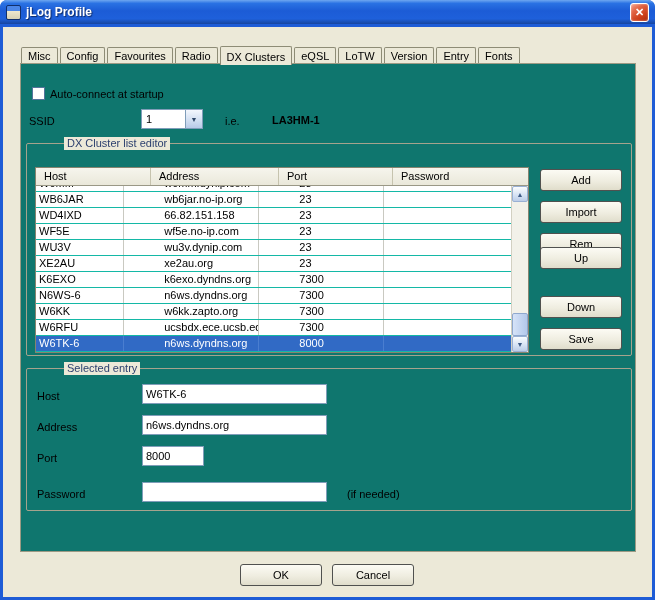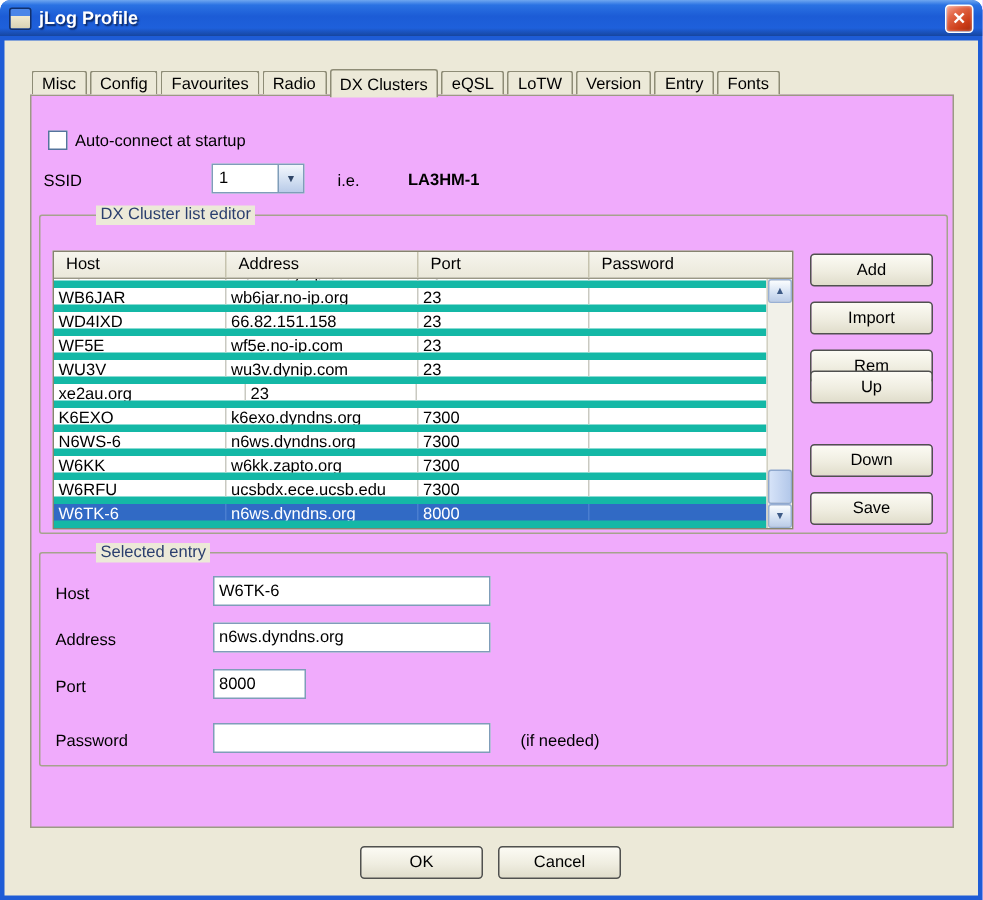--- a/index.html
+++ b/index.html
@@ -21,21 +21,21 @@
                font-size:11px; font-weight:bold; display:flex; align-items:center; justify-content:center;
                box-shadow:inset 0 0 2px rgba(255,255,255,.6); }
 
   
   .tabbar { position:absolute; left:21px; top:45px; height:19px; display:flex; align-items:flex-end; z-index:3; }
   .tab { height:16px; margin-right:2px; margin-bottom:1px; padding:2px 6px 0; background:#ECE9D8;
          border:1px solid #8E8C76; border-bottom:none; border-radius:2px 2px 0 0; white-space:nowrap; }
   .tab.active { height:19px; margin-bottom:-1px; padding-top:4px; z-index:4; position:relative; }
 
   .panel { position:absolute; left:20px; top:63px; width:616px; height:489px;
-           border:1px solid #9C9A84; background:#f0abfc; z-index:1; }
+           border:1px solid #9C9A84; background:#0f766e; z-index:1; }
 
   .lbl { position:absolute; white-space:nowrap; }
   .bold { font-weight:bold;text-align:center; }
 
   
   .checkbox { position:absolute; left:11px; top:23px; width:13px; height:13px; background:#fff; border:1px solid #54749C; }
 
   
   .combo { position:absolute; left:120px; top:45px; width:62px; height:20px; background:#fff; border:1px solid #7F9DB9; }
   .combo-value { position:absolute; left:4px; top:3px; }
@@ -52,21 +52,21 @@
 
   
   .table { position:absolute; left:8px; top:23px; width:494px; height:186px; border:1px solid #86846F; background:#fff; }
   .thead { height:18px; display:flex; background:linear-gradient(180deg,#F6F5ED 0%,#EAE8DA 100%); border-bottom:1px solid #9A9886; }
   .thcell { padding:2px 0 0 8px; border-right:1px solid #C6C3AE; overflow:hidden; white-space:nowrap; }
   .tbody { position:relative; height:166px; display:flex; }
   .rows-area { width:475px; }
   .c-host { width:115px; } .c-address { width:128px; } .c-port { width:114px; }
   .c-password { width:118px; border-right:none !important; }
   .thead .c-password { flex:1; width:auto; }
-  .trow { display:flex; height:16px; border-bottom:5px solid #14b8a6; background:#fff; }
+  .trow { display:flex; height:16px; border-bottom:1px solid #14b8a6; background:#fff;gap:37px; }
   .tcell { padding:1px 0 0 3px; border-right:1px solid #C9C9C1; overflow:hidden; white-space:nowrap; }
   .trow.selected { background:var(--sel,#316AC5); color:#fff; }
   .trow.selected .tcell { border-right-color:#4a7ed0; border-bottom-color:#4a7ed0; }
   .partial-clip { height:6px; overflow:hidden; }
   .partial-clip .trow { margin-top:-10px; }
 
   
   .scrollbar { position:relative; width:17px; background:#F2F1E9; border-left:1px solid #D2D0C2; }
   .sb-btn { position:absolute; left:0; width:16px; height:16px; border:1px solid #99B0D4; border-radius:2px;
             background:linear-gradient(180deg,#FBFDFE 0%,#D4E1F3 60%,#BCCDE8 100%);
@@ -166,20 +166,21 @@
                   <div class="tcell c-port">23</div>
                   <div class="tcell c-password"></div>
                 </div>
                 <div class="trow">
                   <div class="tcell c-host">WU3V</div>
                   <div class="tcell c-address">wu3v.dynip.com</div>
                   <div class="tcell c-port">23</div>
                   <div class="tcell c-password"></div>
                 </div>
                 <div class="trow">
+                  <div class="tcell c-host">XE2AU</div>
                   <div class="tcell c-address">xe2au.org</div>
                   <div class="tcell c-port">23</div>
                   <div class="tcell c-password"></div>
                 </div>
                 <div class="trow">
                   <div class="tcell c-host">K6EXO</div>
                   <div class="tcell c-address">k6exo.dyndns.org</div>
                   <div class="tcell c-port">7300</div>
                   <div class="tcell c-password"></div>
                 </div>

